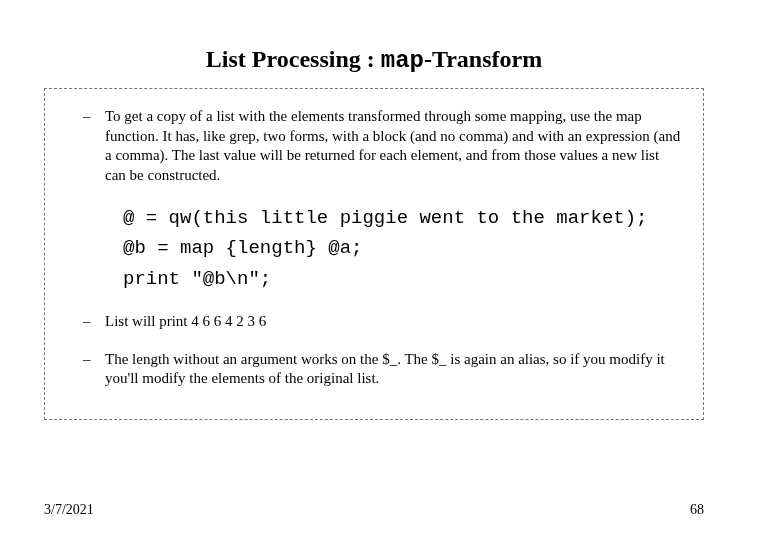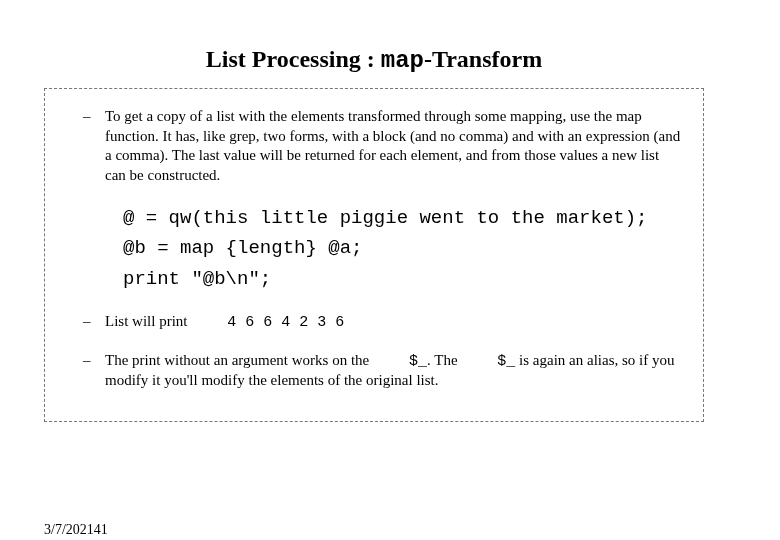--- a/index.html
+++ b/index.html
@@ -49,30 +49,30 @@
   }
   .btext { flex: 1; }
   .codeblock {
     font-family: "Courier New", Courier, monospace;
     font-size: 19px;
     line-height: 1.6;
     margin: 0 0 18px 58px;
     white-space: pre;
   }
   .mono-inline {
-    font-family: Liberation Mono, monospace;
-    margin-left: 36px;
+    font-family: Liberation Serif, serif;
   }
   .footer {
     position: absolute;
-    bottom: 2px;
+    bottom: 22px;
     left: 44px;
     right: 44px;
     font-size: 14px;
     display: flex;
+    justify-content: space-between;
   }
 </style>
 </head>
 <body>
 
 <div class="slide">
 
   <div class="title">
     <span>List Processing : </span><span class="mono">map</span><span>-Transform</span>
   </div>
@@ -91,24 +91,24 @@
     <div class="bullet">
       <div class="dash">–</div>
       <div class="btext">
         <span>List will print </span><span class="mono-inline">4 6 6 4 2 3 6</span>
       </div>
     </div>
 
     <div class="bullet">
       <div class="dash">–</div>
       <div class="btext">
-        <span>The print without an argument works on the </span><span class="mono-inline">$_</span><span>. The </span><span class="mono-inline">$_</span><span> is again an alias, so if you modify it you'll modify the elements of the original list.</span>
+        <span>The length without an argument works on the </span><span class="mono-inline">$_</span><span>. The </span><span class="mono-inline">$_</span><span> is again an alias, so if you modify it you'll modify the elements of the original list.</span>
       </div>
     </div>
 
   </div>
 
   <div class="footer">
     <span>3/7/2021</span>
-    <span>41</span>
+    <span>68</span>
   </div>
 
 </div>
 
 </body></html>

